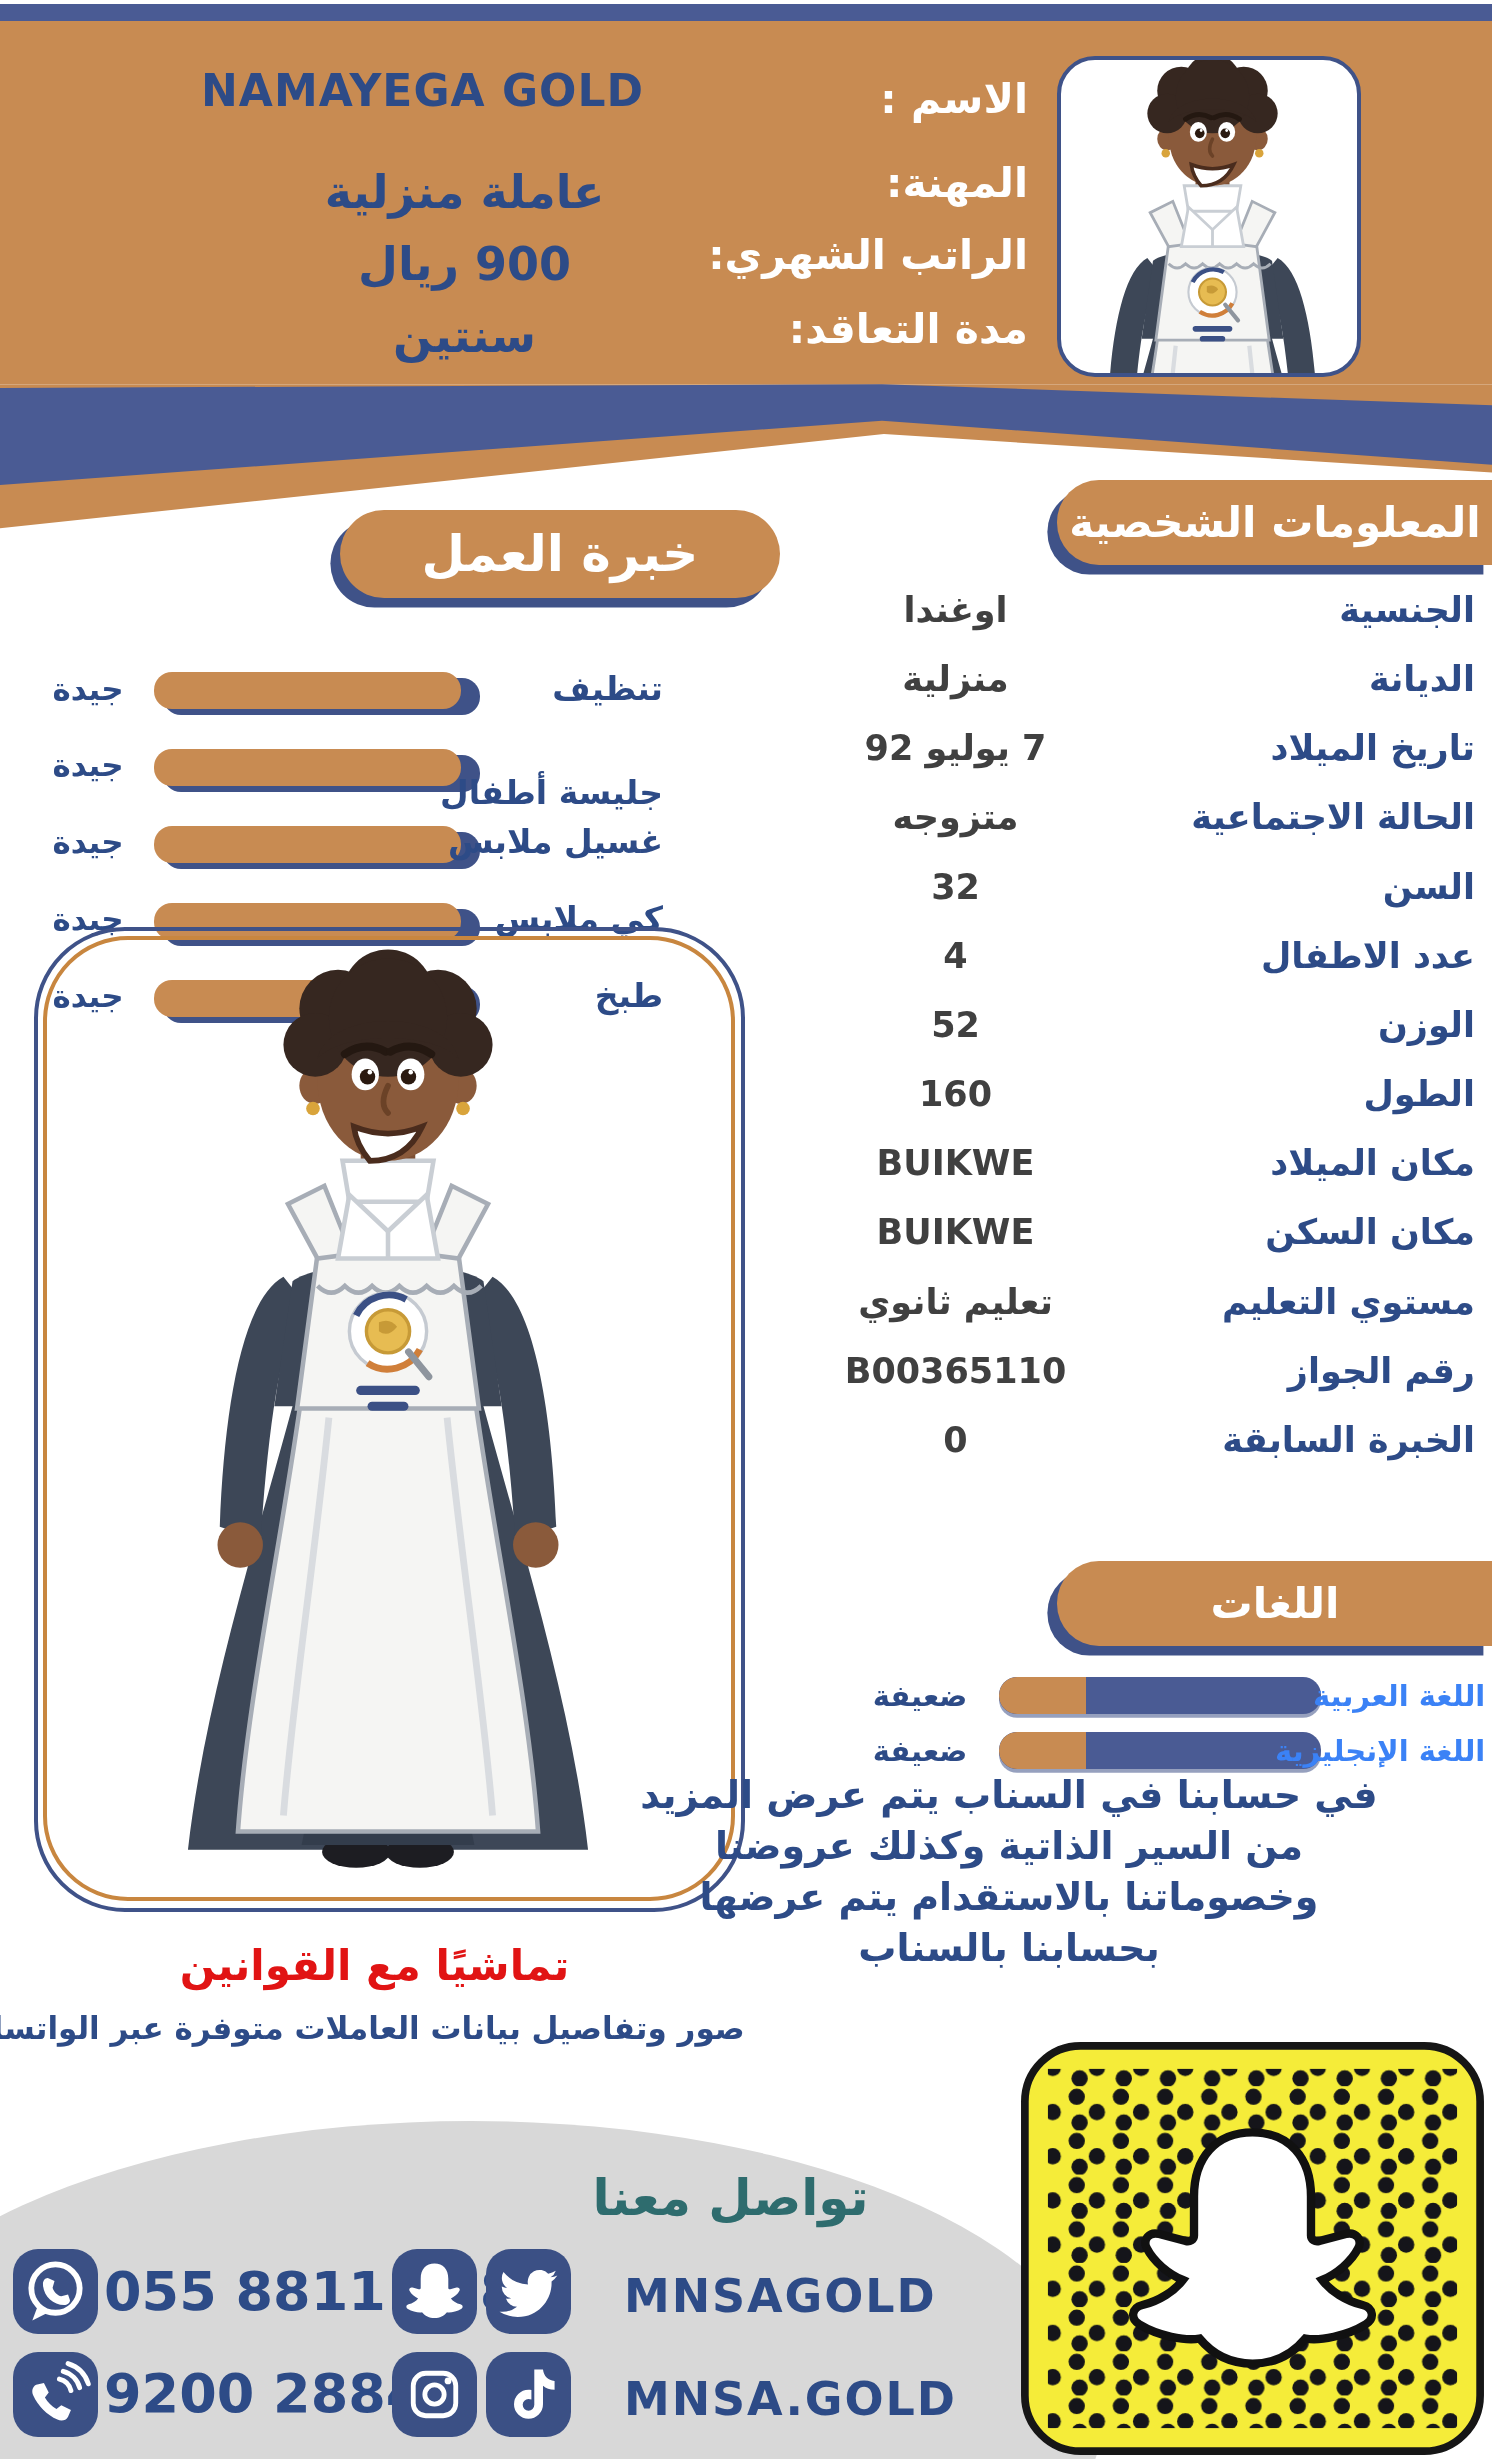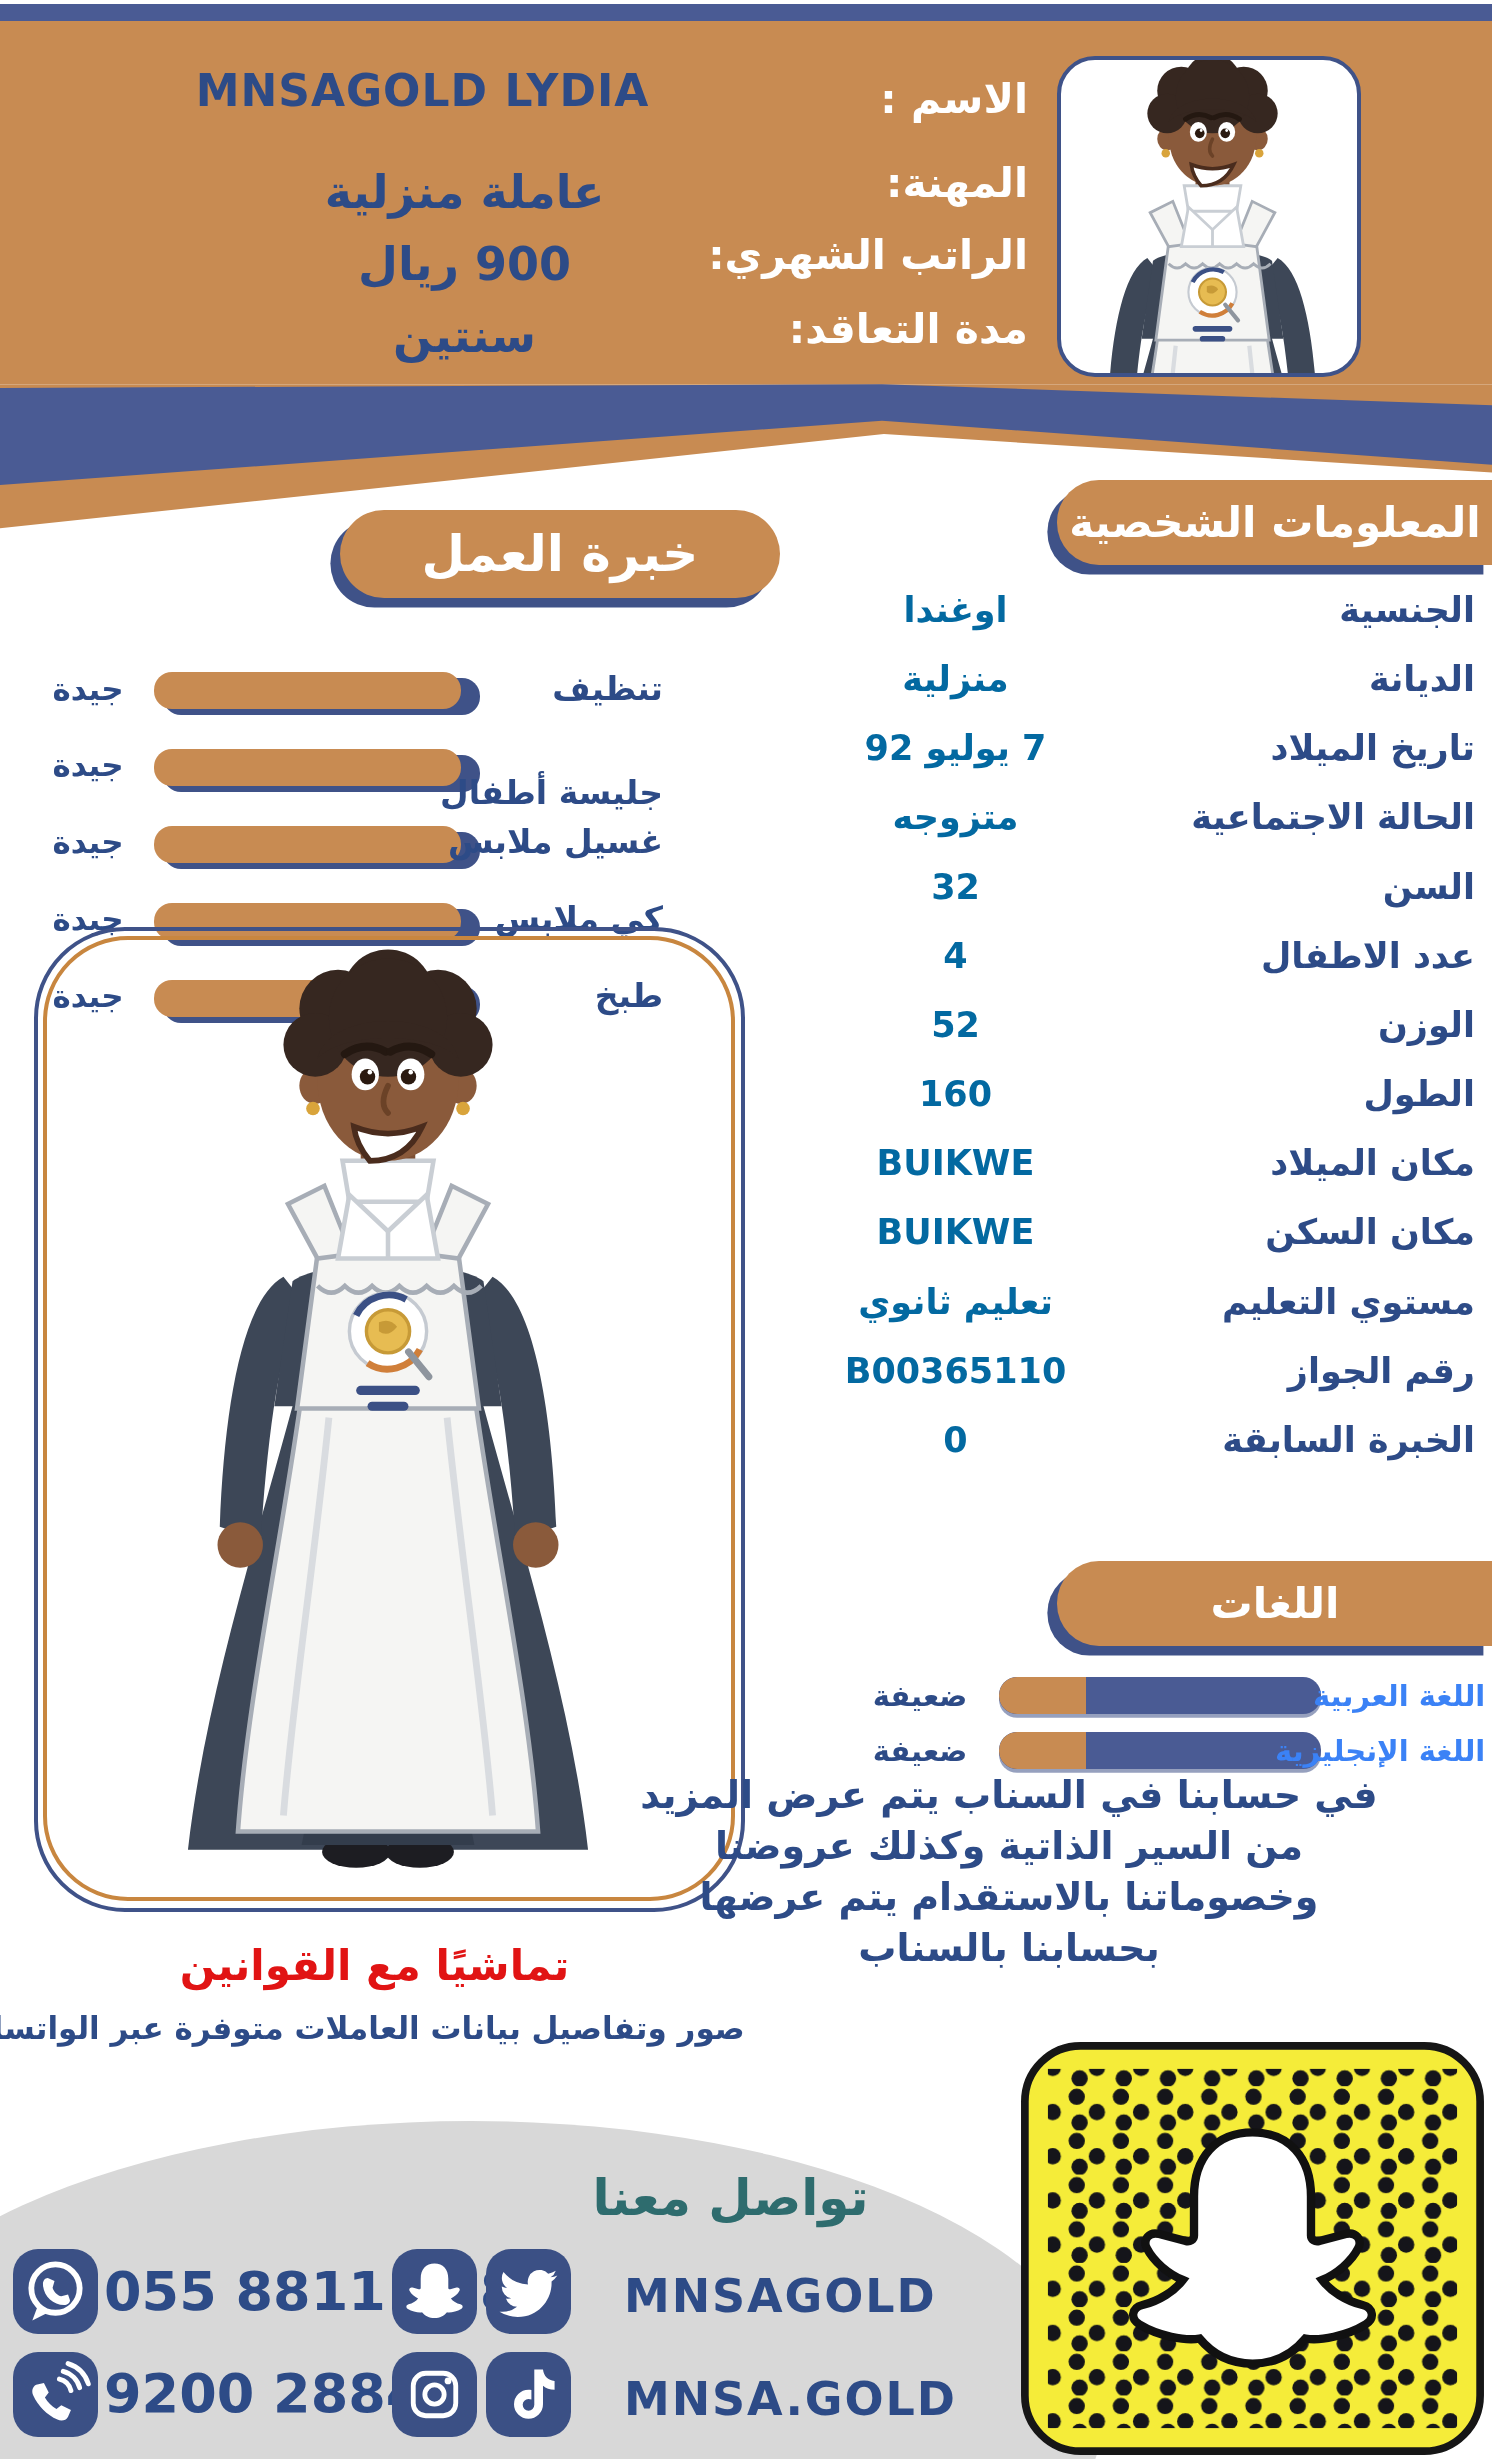--- a/index.html
+++ b/index.html
@@ -42,21 +42,21 @@
   .exp-bar    { left:154px; width:307px; height:37px; border-radius:18px; background:#c88b52; }
   .exp-label  { left:452px; width:211px; text-align:right; font-size:33px;
     font-weight:bold; color:#2d4b87; }
   .exp-rating { left:35px; width:106px; text-align:center; font-size:31px;
     font-weight:bold; color:#2d4b87; }
 
   
   .p-label { left:1081px; width:394px; text-align:right; font-size:35px;
     font-weight:bold; color:#2d4b87; }
   .p-value { left:797px; width:317px; text-align:center; font-size:35px;
-    font-weight:bold; color:#0369a1; }
+    font-weight:bold; color:#404040; }
 
   
   .frame-outer { left:34px; top:927px; width:711px; height:985px;
     border:4.8px solid #3f5288; border-radius:91px; }
   .frame-inner { position:absolute; left:4.8px; top:4.8px; width:692px; height:965px;
     border:4.8px solid #c8863f; border-radius:85px; overflow:hidden; }
 
   
   .lang-bar-bg { left:999px; width:322px; height:37px; border-radius:18px;
     background:#4a5b94; box-shadow:0 3.8px 0 rgba(63,82,136,.55); overflow:hidden; }
@@ -164,21 +164,21 @@
         <line x1="159" y1="181" x2="168" y2="192" stroke="#8e959e" stroke-width="3" stroke-linecap="round"></line>
         <rect x="136" y="196" width="28" height="4" rx="2" fill="#3b5085"></rect>
         <rect x="141" y="203" width="18" height="4" rx="2" fill="#3b5085"></rect>
       </g>
     </defs>
   </svg>
 
   <div class="abs top-bar"></div>
   <div class="abs header-band"></div>
 
-  <div class="abs worker-name">MNSAGOLD LYDIA</div>
+  <div class="abs worker-name">NAMAYEGA GOLD</div>
 
   <div class="abs hdr-label rtl nowrap" style="top:75px;">الاسم :</div>
   <div class="abs hdr-label rtl nowrap" style="top:159px;">المهنة:</div>
   <div class="abs hdr-label rtl nowrap" style="top:231px;">الراتب الشهري:</div>
   <div class="abs hdr-label rtl nowrap" style="top:305px;">مدة التعاقد:</div>
 
   <div class="abs hdr-value rtl" style="top:165px;">عاملة منزلية</div>
   <div class="abs hdr-value rtl" style="top:237px;">900 ريال</div>
   <div class="abs hdr-value rtl" style="top:309px;">سنتين</div>
 

